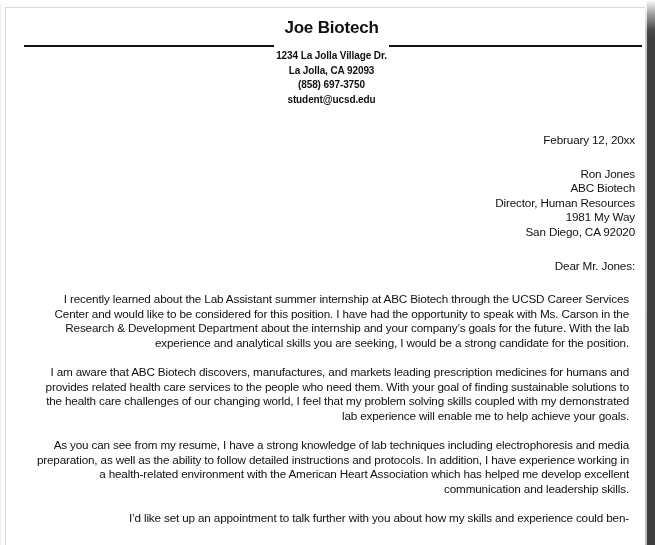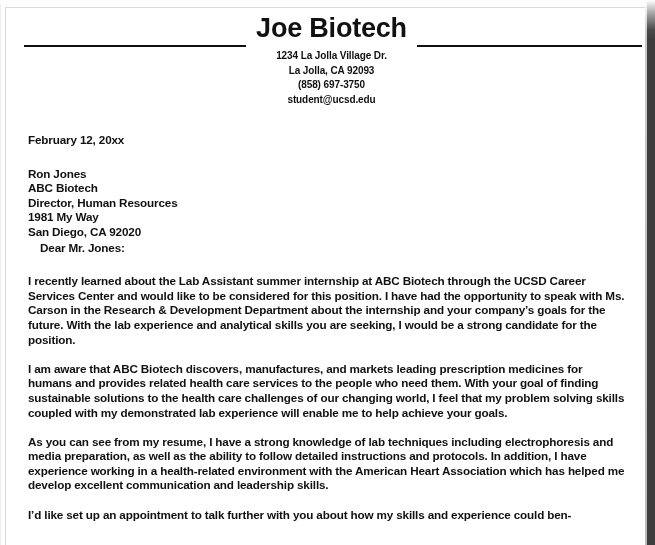--- a/index.html
+++ b/index.html
@@ -89,59 +89,59 @@
     height: 2px;
     background: #111111;
   }
   #name {
     position: relative;
     z-index: 2;
     display: inline-block;
     background: #ffffff;
     padding: 0 10px;
     margin: 0;
-    font-size: 27px;
+    font-size: 17px;
     font-weight: bold;
     letter-spacing: -0.2px;
     line-height: 40px;
     color: #111111;
   }
   .addr-line {
     font-size: 10px;
     font-weight: bold;
     line-height: 14.5px;
     color: #111111;
     letter-spacing: -0.1px;
   }
   #address-block {
     margin-top: 1px;
   }
 
   
   #body {
     margin-top: 26px;
     font-size: 11.7px;
-    font-weight: bold;
+    font-weight: normal;
     line-height: 14.6px;
     color: #111111;
     letter-spacing: -0.15px;
-    text-align: left;
+    text-align: right;
   }
   .block-tight {
     margin: 0;
   }
   .para {
     margin: 0 0 14.6px 0;
     max-width: 601px;
   }
   .para:last-child {
     margin-bottom: 8px;
   }
   #date-block { margin-bottom: 19px; }
-  #recipient-block { margin-bottom: 1px; }
+  #recipient-block { margin-bottom: 19px; }
   #salutation-block { margin-bottom: 19px; padding-left: 12px; }
 </style>
 </head>
 <body>
 
 <div id="outer-hairline"></div>
 
 <div id="page-frame">
   <div id="letter">
 

